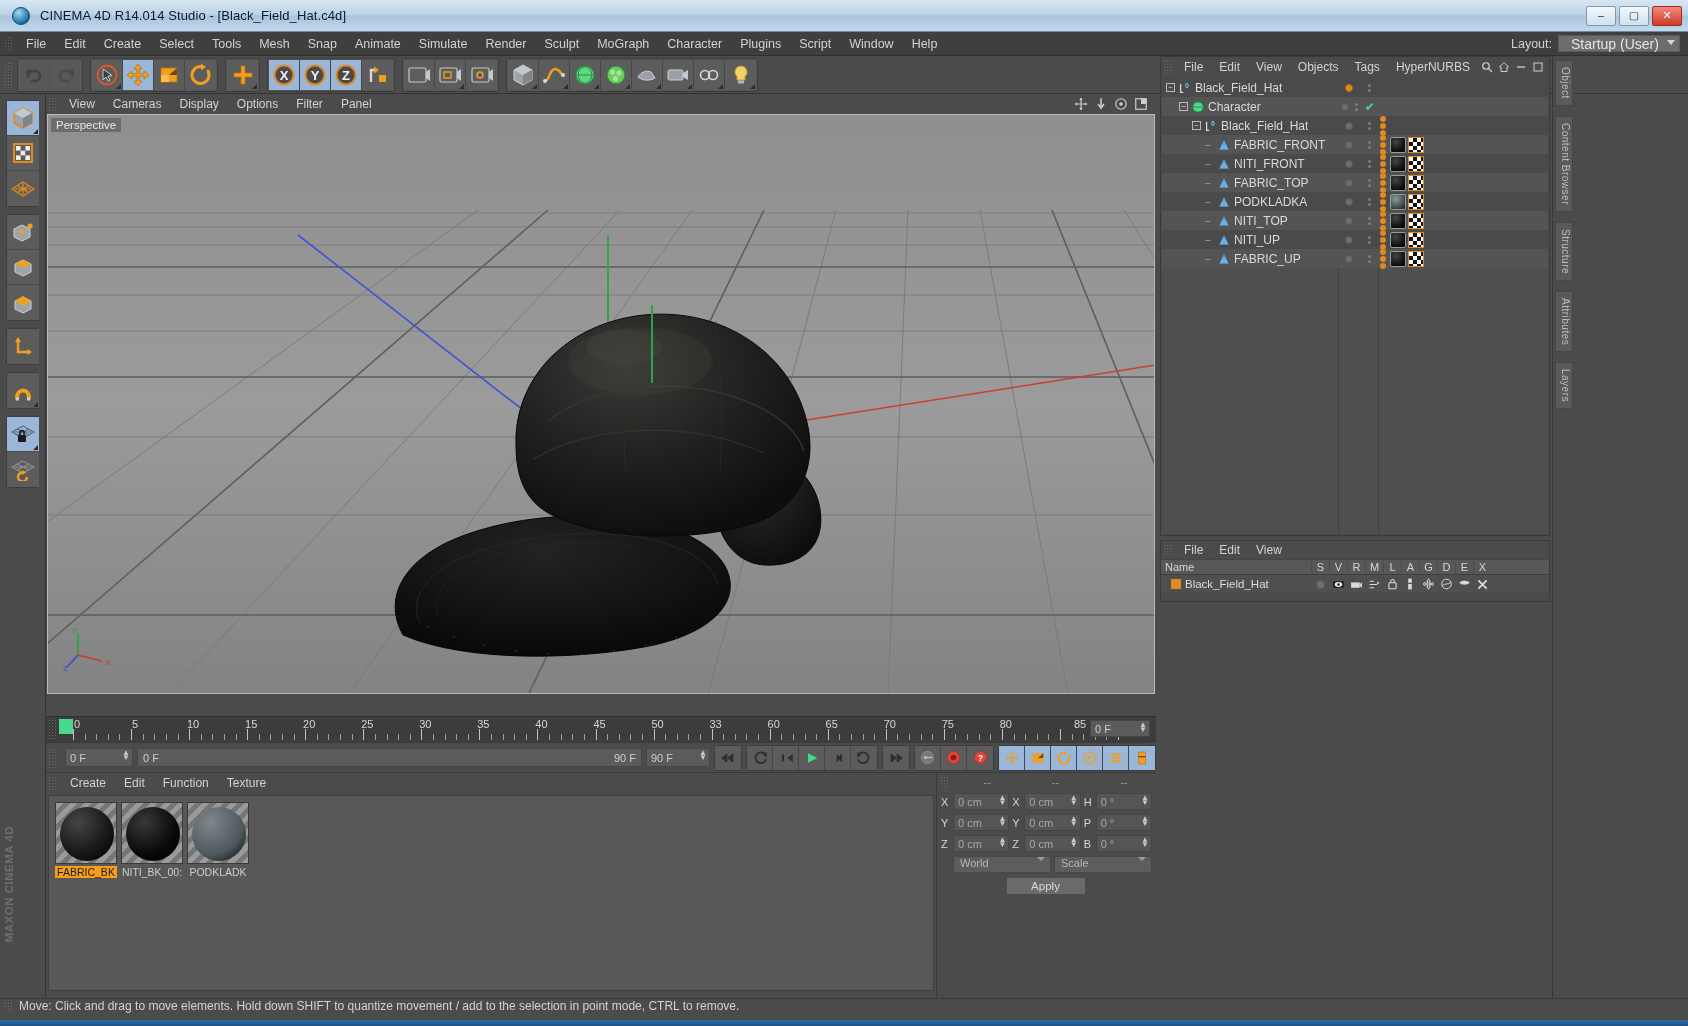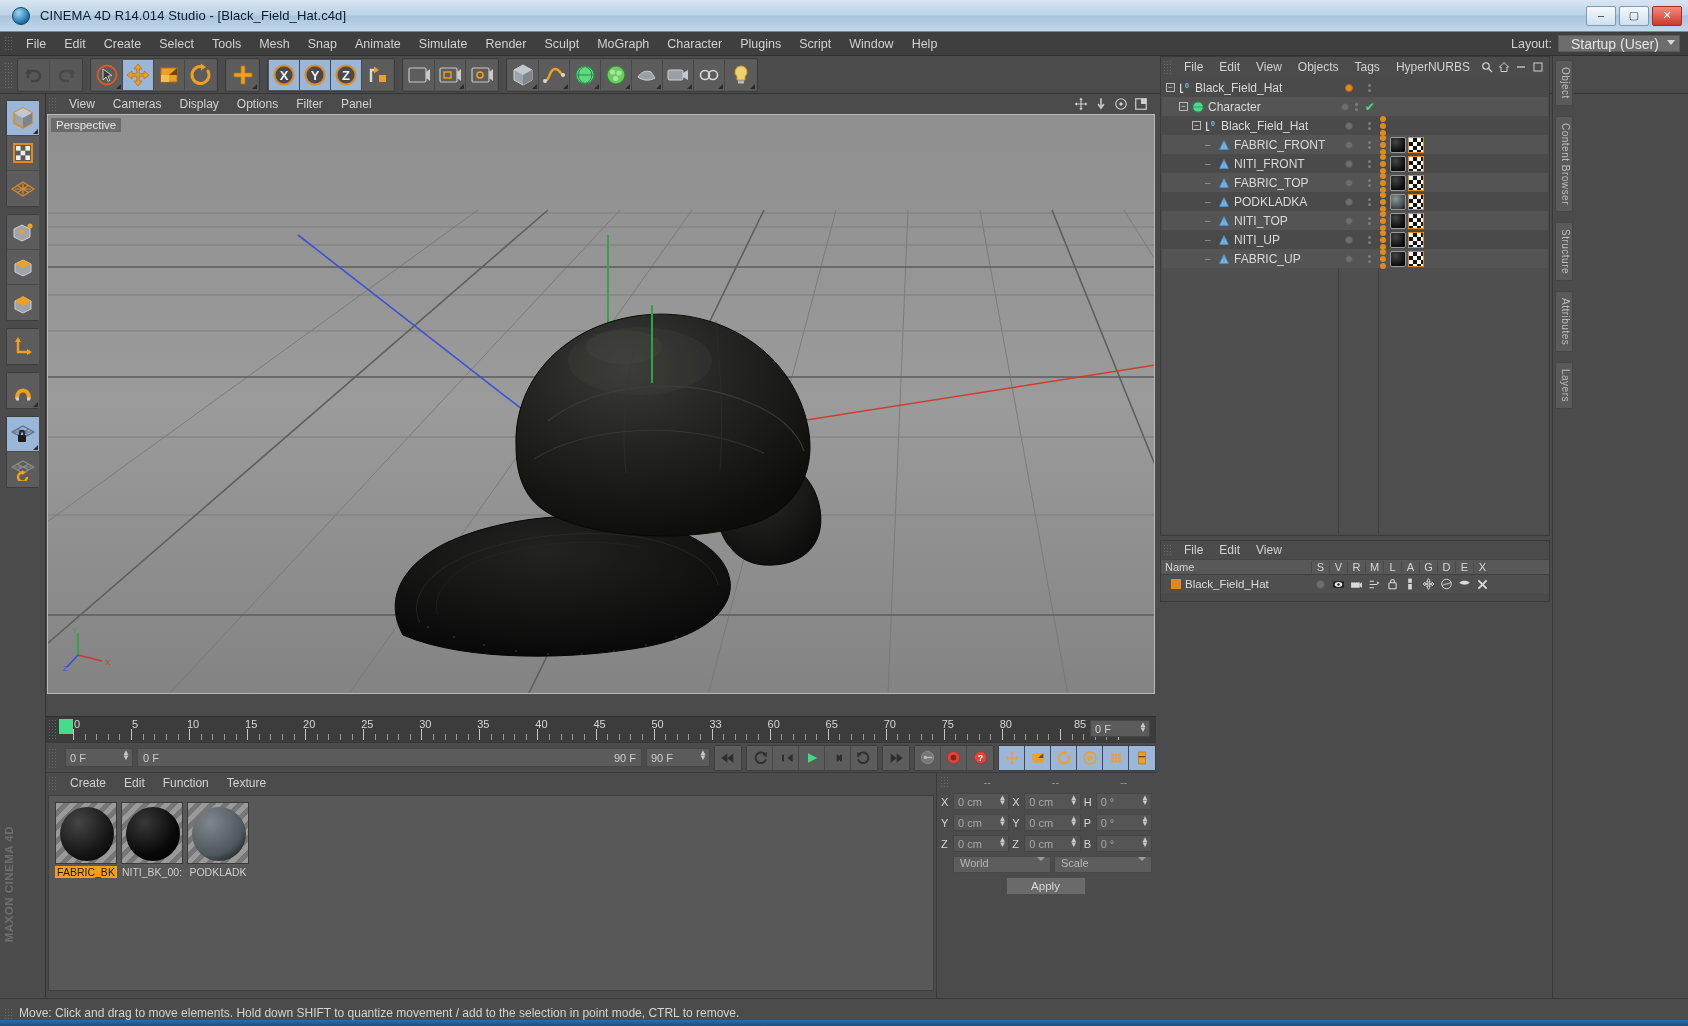--- a/index.html
+++ b/index.html
@@ -203,21 +203,21 @@
 
   
   .dock{ position:absolute; left:1552px; top:56px; width:22px; height:942px; background:#4b4b4b;
     border-left:1px solid #393939; padding-top:4px; }
   .dock-tab{ width:18px; margin:0 auto 10px auto; background:#5a5a5a; border:1px solid #464646;
     color:#bdbdbd; font-size:10px; writing-mode:vertical-rl; text-align:center;
     padding:6px 1px; letter-spacing:.5px; }
 
   
   .statusbar{ position:absolute; left:0; top:998px; width:1688px; height:22px;
-    background:#4b4b4b; border-top:1px solid #3a3a3a; display:flex; align-items:flex-end; }
+    background:#4b4b4b; border-top:1px solid #3a3a3a; display:flex; align-items:flex-start; }
   .statusbar .grip{ height:12px; width:9px; margin:0 6px 0 4px; }
   .status-txt{ font-size:12px; color:#d2d2d2; }
   .taskbar{ position:absolute; left:0; top:1020px; width:1688px; height:6px;
     background:linear-gradient(#2e6ca8,#1d4f80); }
   svg{ display:block; }
 </style>
 </head>
 <body>
 
 <div class="app">

